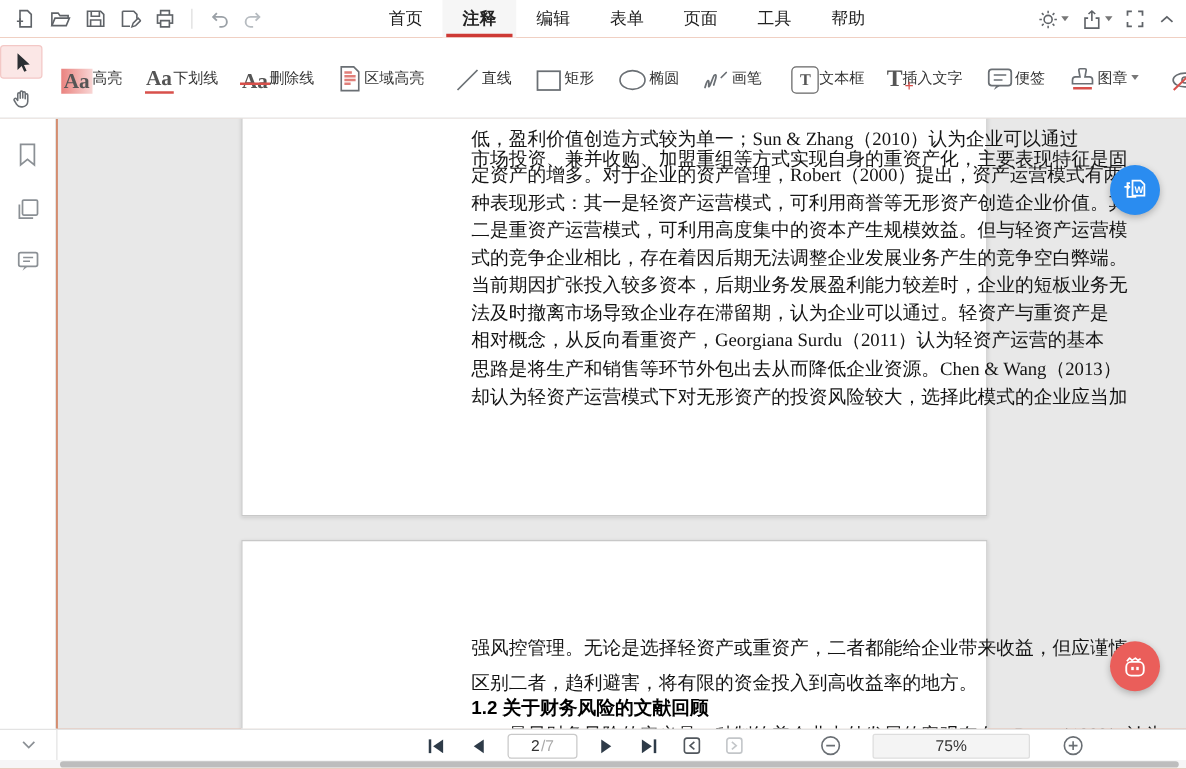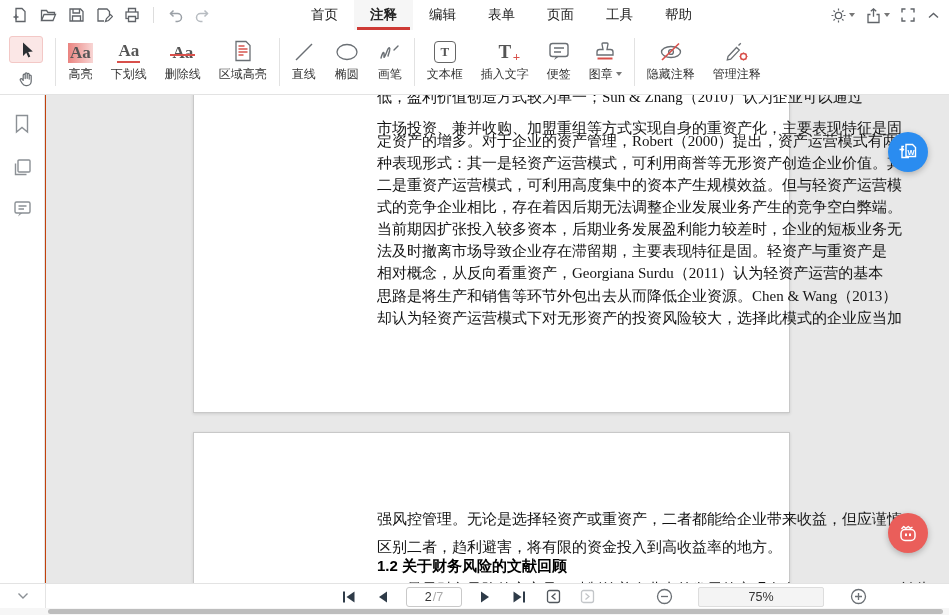--- a/index.html
+++ b/index.html
@@ -18,21 +18,21 @@
   .menu-right { position:absolute; right:8px; top:0; height:30px; display:flex; align-items:center; gap:10px; }
   .mr-btn { display:flex; align-items:center; gap:2px; }
   .caret-down { width:0; height:0; border-left:3.5px solid transparent; border-right:3.5px solid transparent; border-top:4px solid #777; }
 
   
   .toolbar { position:absolute; top:30px; left:0; right:0; height:65px; background:#fff; border-bottom:1px solid #e3e3e3; display:flex; align-items:center; }
   .sel-col { width:52px; display:flex; flex-direction:column; align-items:center; gap:3px; padding-top:2px; }
   .sel-box { width:34px; height:27px; background:#fbe7e6; border:1px solid #f3c8c6; border-radius:3px; display:flex; align-items:center; justify-content:center; }
   .hand-box { width:34px; height:24px; display:flex; align-items:center; justify-content:center; }
   .vsep { width:1px; height:48px; background:#e2e2e2; margin:0 3px; }
-  .tool { display:flex; flex-direction:column; align-items:center; justify-content:flex-start; padding:0 9px; height:56px; }
+  .tool { display:flex; flex-direction:row; align-items:center; justify-content:flex-start; padding:0 9px; height:56px; }
   .tool .ticon { height:32px; display:flex; align-items:flex-end; justify-content:center; padding-bottom:3px; }
   .tool .tlabel { font-size:12px; color:#333; line-height:16px; white-space:nowrap; display:flex; align-items:center; gap:3px; }
   .aa { font-size:17px; font-weight:bold; color:#555; line-height:20px; font-family:"Liberation Serif", serif; }
   .aa-hl { background:linear-gradient(90deg, rgba(227,90,85,.75), rgba(227,90,85,.25)); padding:0 2px; }
   .aa-ul { border-bottom:2.5px solid #d8504b; padding:0 1px; }
   .aa-st { position:relative; padding:0 1px; }
   .aa-st::after { content:''; position:absolute; left:-1px; right:-1px; top:54%; height:2px; background:#d8504b; }
   .tbox-icon { width:22px; height:22px; border:1.5px solid #666; border-radius:4px; display:flex; align-items:center; justify-content:center; font-size:13px; font-weight:bold; color:#555; font-family:"Liberation Serif", serif; }
   .ins-t { font-size:19px; font-weight:bold; color:#555; font-family:"Liberation Serif", serif; position:relative; }
   .ins-plus { position:absolute; right:-9px; bottom:-2px; color:#d8504b; font-size:13px; font-weight:bold; }
@@ -210,20 +210,28 @@
     <div class="tool">
       <div class="ticon">
           <svg width="22" height="22">
             <line x1="3" y1="19" x2="19" y2="3" stroke="#6a6f74" stroke-width="1.4"></line>
           </svg>
         </div>
       <div class="tlabel">直线</div>
     </div>
     <div class="tool">
       <div class="ticon">
+          <svg width="24" height="22">
+            <rect x="3" y="4" width="18" height="15" fill="none" stroke="#6a6f74" stroke-width="1.4"></rect>
+          </svg>
+        </div>
+      <div class="tlabel">矩形</div>
+    </div>
+    <div class="tool">
+      <div class="ticon">
           <svg width="26" height="22">
             <ellipse cx="13" cy="11" rx="10" ry="7.5" fill="none" stroke="#6a6f74" stroke-width="1.3"></ellipse>
           </svg>
         </div>
       <div class="tlabel">椭圆</div>
     </div>
     <div class="tool">
       <div class="ticon">
           <svg width="24" height="22">
             <path d="M3 17 c2-7 3.5-7 3 -2 c-.4 4 2-2 3.5-6 c1.5-3.5 3-2.5 2 1 l-1.5 5 M16 9 l4-4" fill="none" stroke="#6a6f74" stroke-width="1.4" stroke-linecap="round"></path>
@@ -311,28 +319,28 @@
           <rect x="3" y="3" width="15" height="11" rx="1.5" fill="none" stroke="#8b9095" stroke-width="1.4"></rect>
           <path d="M6 17.5 l1.8-3.5 h2.5 z" fill="#8b9095"></path>
           <path d="M6.5 7 h8 M6.5 10 h5.5" stroke="#8b9095" stroke-width="1.3"></path>
         </svg>
     </div>
   </div>
 
   <div class="docarea">
 
     <div class="page page1">
-      <div class="dline" style="top:111px;">低，盈利价值创造方式较为单一；Sun &amp; Zhang（2010）认为企业可以通过</div>
+      <div class="dline" style="top:126px;">低，盈利价值创造方式较为单一；Sun &amp; Zhang（2010）认为企业可以通过</div>
       <div class="dline" style="top:142px;">市场投资、兼并收购、加盟重组等方式实现自身的重资产化，主要表现特征是固</div>
       <div class="dline" style="top:155px;">定资产的增多。对于企业的资产管理，Robert（2000）提出，资产运营模式有两</div>
       <div class="dline" style="top:177px;">种表现形式：其一是轻资产运营模式，可利用商誉等无形资产创造企业价值。其</div>
       <div class="dline" style="top:199px;">二是重资产运营模式，可利用高度集中的资本产生规模效益。但与轻资产运营模</div>
       <div class="dline" style="top:243px;">当前期因扩张投入较多资本，后期业务发展盈利能力较差时，企业的短板业务无</div>
       <div class="dline" style="top:221px;">式的竞争企业相比，存在着因后期无法调整企业发展业务产生的竞争空白弊端。</div>
-      <div class="dline" style="top:265px;">法及时撤离市场导致企业存在滞留期，主要表现特征是固。轻资产与重资产是</div>
+      <div class="dline" style="top:265px;">法及时撤离市场导致企业存在滞留期，认为企业可以通过。轻资产与重资产是</div>
       <div class="dline" style="top:287px;">相对概念，从反向看重资产，Georgiana Surdu（2011）认为轻资产运营的基本</div>
       <div class="dline" style="top:310px;">思路是将生产和销售等环节外包出去从而降低企业资源。Chen &amp; Wang（2013）</div>
       <div class="dline" style="top:332px;">却认为轻资产运营模式下对无形资产的投资风险较大，选择此模式的企业应当加</div>
     </div>
 
     <div class="page page2">
       <div class="dline" style="top:76px;">强风控管理。无论是选择轻资产或重资产，二者都能给企业带来收益，但应谨慎</div>
       <div class="dline" style="top:104px;">区别二者，趋利避害，将有限的资金投入到高收益率的地方。</div>
       <div class="dhead" style="top:124px;">1.2 关于财务风险的文献回顾</div>
       <div class="dline" style="top:146px; left:213px;">最早财务风险的定义是一种制约着企业内外发展的客观存在，Ross（1999）认为</div>

